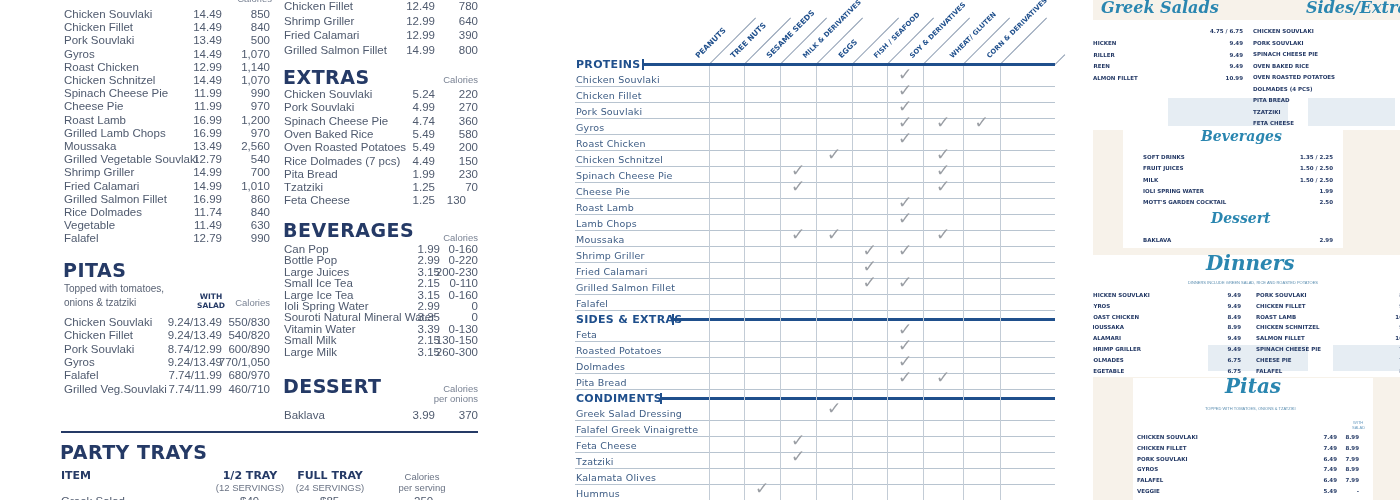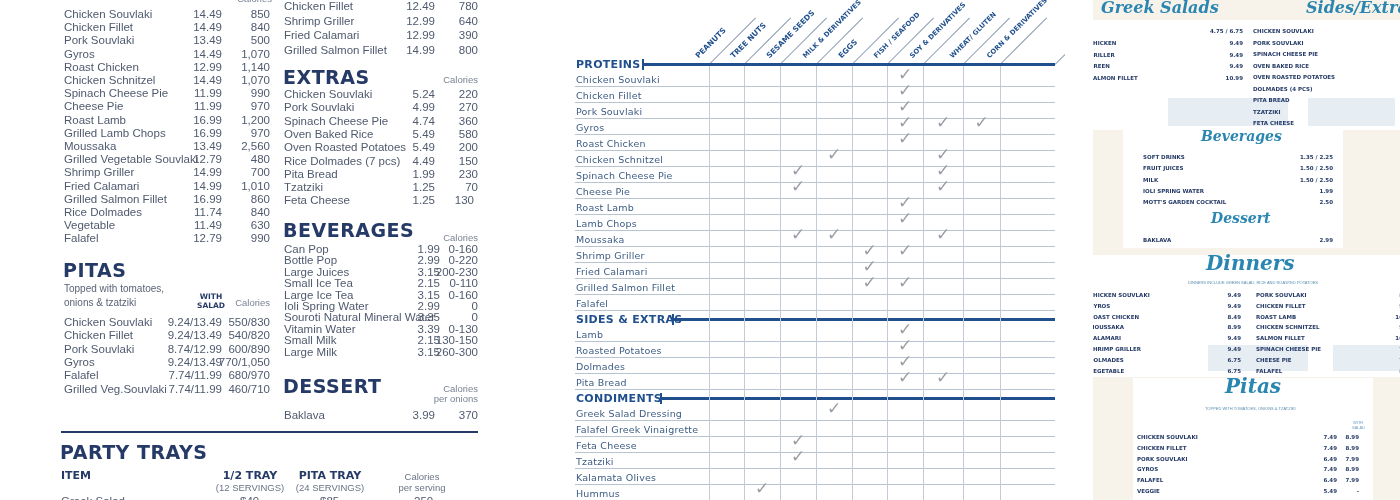--- a/index.html
+++ b/index.html
@@ -89,21 +89,21 @@
       <span class="c" style="right:0">970</span>
     </div>
     <div class="row" style="left:64px;top:140px;width:206px;height:13px">
       <span class="n">Moussaka</span>
       <span class="p" style="right:48px">13.49</span>
       <span class="c" style="right:0">2,560</span>
     </div>
     <div class="row" style="left:64px;top:153.2px;width:206px;height:13px">
       <span class="n">Grilled Vegetable Souvlaki</span>
       <span class="p" style="right:48px">12.79</span>
-      <span class="c" style="right:0">480</span>
+      <span class="c" style="right:0">540</span>
     </div>
     <div class="row" style="left:64px;top:166.39999999999998px;width:206px;height:13px">
       <span class="n">Shrimp Griller</span>
       <span class="p" style="right:48px">14.99</span>
       <span class="c" style="right:0">700</span>
     </div>
     <div class="row" style="left:64px;top:179.6px;width:206px;height:13px">
       <span class="n">Fried Calamari</span>
       <span class="p" style="right:48px">14.99</span>
       <span class="c" style="right:0">1,010</span>
@@ -233,21 +233,21 @@
       <span class="c" style="right:0">230</span>
     </div>
     <div class="row" style="left:284px;top:181.10000000000002px;width:194px;height:13px">
       <span class="n">Tzatziki</span>
       <span class="p" style="right:43px">1.25</span>
       <span class="c" style="right:0">70</span>
     </div>
     <div class="row" style="left:284px;top:194.4px;width:194px;height:13px">
       <span class="n">Feta Cheese</span>
       <span class="p" style="right:43px">1.25</span>
-      <span class="c" style="right:4px">130</span>
+      <span class="c" style="right:12px">130</span>
     </div>
   </div>
 
 <div class="h1" style="left:283px;top:219px">BEVERAGES</div>
 <div class="cal" style="left:440px;top:233px;width:38px">Calories</div>
 <div id="bev">
     <div class="row" style="left:284px;top:243px;width:194px;height:13px">
       <span class="n">Can Pop</span>
       <span class="p" style="right:38px">1.99</span>
       <span class="c" style="right:0">0-160</span>
@@ -311,21 +311,21 @@
       <span class="c" style="right:0">370</span>
     </div>
   </div>
 
 <div class="abs" style="left:61px;top:431px;width:417px;height:2px;background:#253a66"></div>
 
 <div class="h1" style="left:60px;top:441px;font-size:19px">PARTY TRAYS</div>
 <div class="pt-h" style="left:61px;top:470px;text-align:left">ITEM</div>
 <div class="pt-h" style="left:210px;top:470px;width:80px">1/2 TRAY</div>
 <div class="pt-s" style="left:210px;top:482px;width:80px">(12 SERVINGS)</div>
-<div class="pt-h" style="left:290px;top:470px;width:80px">PITA TRAY</div>
+<div class="pt-h" style="left:290px;top:470px;width:80px">FULL TRAY</div>
 <div class="pt-s" style="left:290px;top:482px;width:80px">(24 SERVINGS)</div>
 <div class="pt-s" style="left:390px;top:471px;width:64px">
     <div>Calories</div>
     <div>per serving</div>
   </div>
 <div id="party">
     <div class="row" style="left:61px;top:495px">Greek Salad</div>
     <div class="row" style="left:240px;top:495px">$49</div>
     <div class="row" style="left:320px;top:495px">$85</div>
     <div class="row" style="left:414px;top:495px">250</div>
@@ -403,21 +403,21 @@
     <div class="al-check" style="left:859.5px;top:258px">✓</div>
     <div class="al-name" style="top:282px">Grilled Salmon Fillet</div>
     <div class="al-hline" style="top:294px"></div>
     <div class="al-check" style="left:859.5px;top:274px">✓</div>
     <div class="al-check" style="left:895px;top:274px">✓</div>
     <div class="al-name" style="top:298px">Falafel</div>
     <div class="al-hline" style="top:310px"></div>
     <div class="al-sec" style="top:313px">SIDES &amp; EXTRAS</div>
     <div class="al-tick" style="left:672px;top:314px"></div>
     <div class="al-bar" style="left:672px;top:318px;width:383px"></div>
-    <div class="al-name" style="top:329px">Lamb</div>
+    <div class="al-name" style="top:329px">Feta</div>
     <div class="al-hline" style="top:341px"></div>
     <div class="al-check" style="left:895px;top:321px">✓</div>
     <div class="al-name" style="top:345px">Roasted Potatoes</div>
     <div class="al-hline" style="top:357px"></div>
     <div class="al-check" style="left:895px;top:337px">✓</div>
     <div class="al-name" style="top:361px">Dolmades</div>
     <div class="al-hline" style="top:373px"></div>
     <div class="al-check" style="left:895px;top:353px">✓</div>
     <div class="al-name" style="top:377px">Pita Bread</div>
     <div class="al-hline" style="top:389px"></div>

